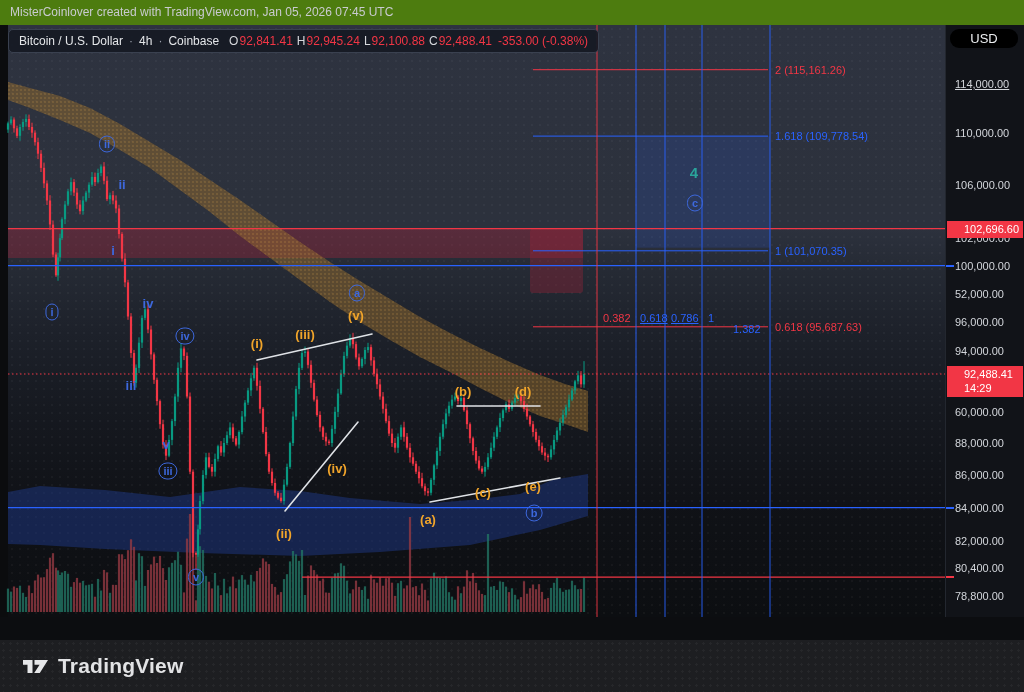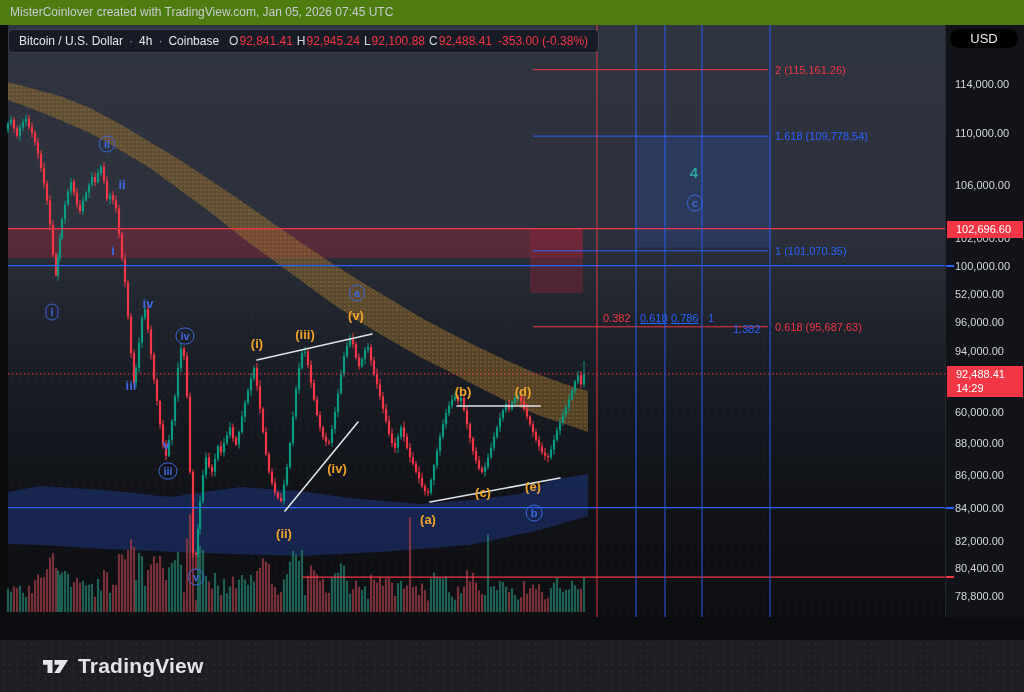--- a/index.html
+++ b/index.html
@@ -25,31 +25,31 @@
   .wl.blue{color:#3d68dd;}
   .wl.orange{color:#f0a42a;}
   .wl.teal{color:#2aa39b;font-size:15px;}
   .wl.circ{border:1.5px solid #3d68dd;border-radius:999px;padding:2px 4px;font-size:11px;}
   .fibl{position:absolute;font-size:11px;transform:translateY(-50%);font-weight:normal;white-space:nowrap;}
   .price-axis{position:absolute;top:25px;left:945px;width:79px;height:592px;background:#111318;
       border-left:1px solid #23272f;box-sizing:border-box;}
   .tick{position:absolute;left:0;right:0;padding-left:9px;font-size:11px;color:#d3d6db;
       transform:translateY(-50%);white-space:nowrap;}
   .badge{position:absolute;left:1px;right:1px;background:#f23645;color:#fff;font-size:11px;
-      padding:1px 0 2px 9px;line-height:14px;z-index:3;}
+      padding:1px 0 2px 17px;line-height:14px;z-index:3;}
   .axmark{position:absolute;left:0;width:8px;height:2px;}
   .usd{position:absolute;top:4px;left:4px;width:68px;height:19px;background:#000;border-radius:9px;
       color:#eceef0;font-size:13px;display:flex;align-items:center;justify-content:center;z-index:4;}
   .time-axis{position:absolute;top:617px;left:0;width:1024px;height:23px;background:#0d0f13;
       border-top:1px solid #242832;box-sizing:border-box;}
   .tl{position:absolute;top:4px;font-size:12px;color:#ced1d6;}
   .tl.bold{color:#eef0f3;font-weight:bold;}
   .bottombar{position:absolute;top:640px;left:0;width:1024px;height:52px;background:
       radial-gradient(circle, rgba(255,255,255,.04) 1px, transparent 1.3px),#1d1e21;
-      background-size:7px 7px;display:flex;align-items:center;padding-left:42px;gap:9px;box-sizing:border-box;}
+      background-size:7px 7px;display:flex;align-items:center;padding-left:22px;gap:9px;box-sizing:border-box;}
   .brand{font-size:21px;font-weight:bold;color:#e2e3e5;letter-spacing:.2px;}
 </style>
 </head>
 <body>
 
 <div class="stage">
   <div class="topbar">
     <span>MisterCoinlover created with TradingView.com, Jan 05, 2026 07:45 UTC</span>
   </div>
 
@@ -716,21 +716,21 @@
       <span>4h</span>
       <span class="sep">·</span>
       <span>Coinbase</span>
       <span id="ohlc"><span style="color: rgb(214, 216, 220); margin-left: 4px;">O</span><span class="lv" style="margin-left: 1px;">92,841.41</span><span style="color: rgb(214, 216, 220); margin-left: 4px;">H</span><span class="lv" style="margin-left: 1px;">92,945.24</span><span style="color: rgb(214, 216, 220); margin-left: 4px;">L</span><span class="lv" style="margin-left: 1px;">92,100.88</span><span style="color: rgb(214, 216, 220); margin-left: 4px;">C</span><span class="lv" style="margin-left: 1px;">92,488.41</span></span>
       <span class="chg">-353.00 (-0.38%)</span>
     </div>
   </div>
 
   <div class="price-axis" id="price-axis">
     <div class="usd">USD</div>
-  <div class="tick" style="top: 58.7421px;">114,000.00</div>
+  <div class="tick" style="top: 58.7421px; text-decoration: underline;">114,000.00</div>
       <div class="tick" style="top: 108.319px;">110,000.00</div>
       <div class="tick" style="top: 159.732px;">106,000.00</div>
       <div class="tick" style="top: 213.123px;">102,000.00</div>
       <div class="tick" style="top: 240.609px;">100,000.00</div>
       <div class="tick" style="top: 268.651px;">52,000.00</div>
       <div class="tick" style="top: 297.27px;">96,000.00</div>
       <div class="tick" style="top: 326.492px;">94,000.00</div>
       <div class="tick" style="top: 386.85px;">60,000.00</div>
       <div class="tick" style="top: 418.042px;">88,000.00</div>
       <div class="tick" style="top: 449.951px;">86,000.00</div>

